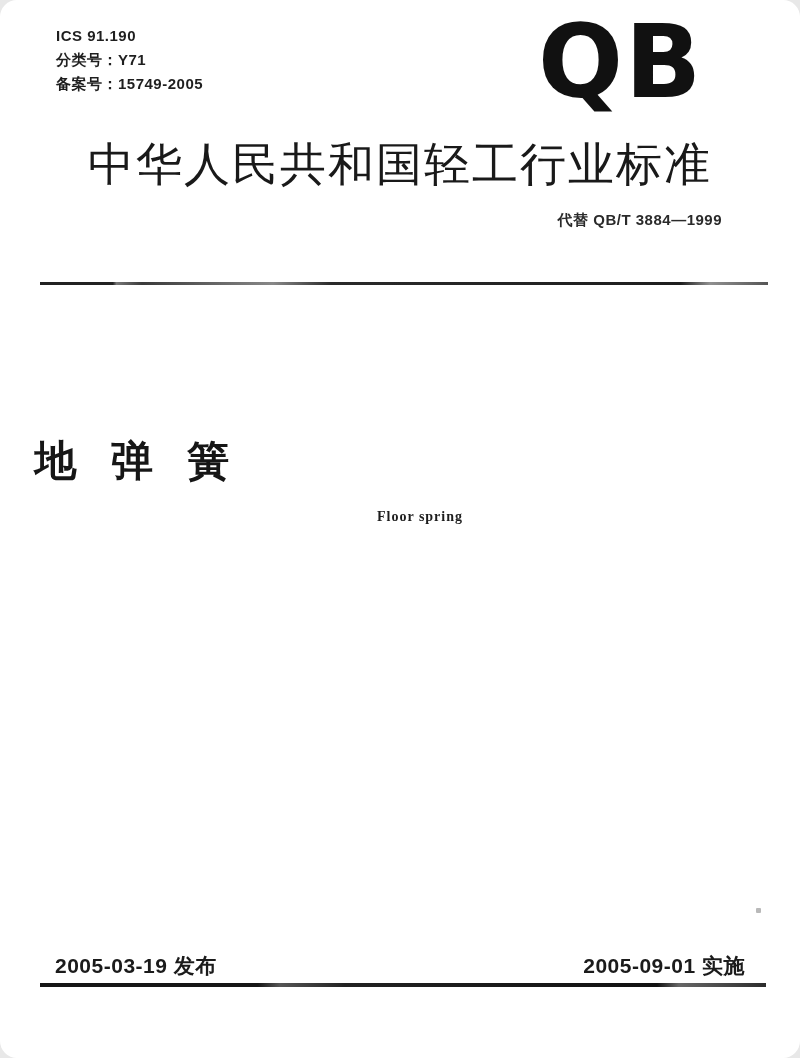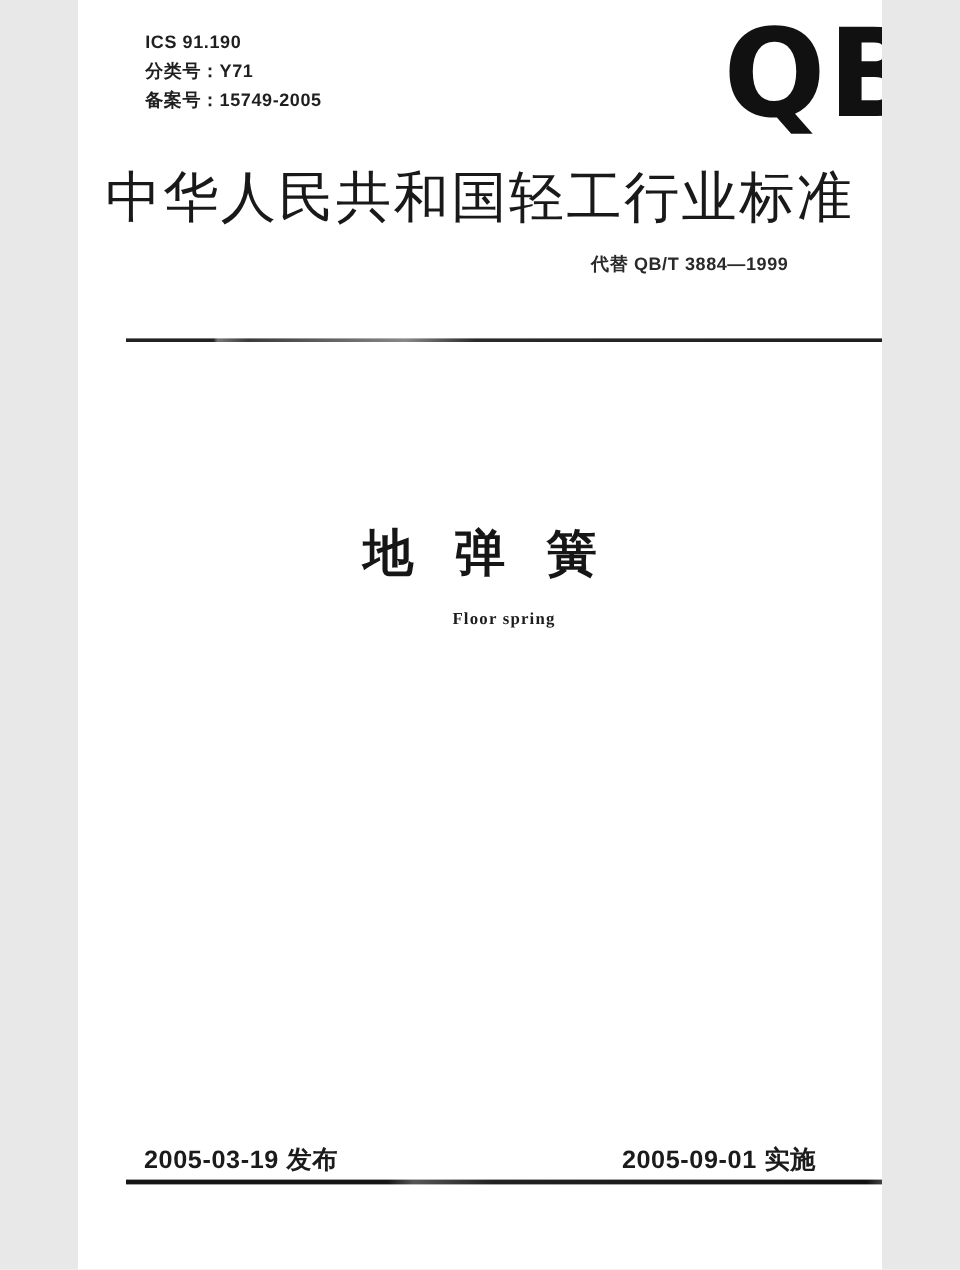--- a/index.html
+++ b/index.html
@@ -1,26 +1,27 @@
 <!DOCTYPE html>
 <html><head>
 <meta charset="utf-8">
 <style>
   * { margin: 0; padding: 0; box-sizing: border-box; }
   html, body { background: #e8e8e8; }
   body { font-family: "Liberation Sans", sans-serif; }
 
   .page {
     position: relative;
-    width: 670px;
+    width: 800px;
     height: 1058px;
     margin: 0 auto;
     background: #ffffff;
     color: #1b1b1b;
     overflow: hidden;
+    border-radius: 17px;
   }
 
   
   .meta {
     position: absolute;
     left: 56px;
     top: 24px;
     font-size: 15px;
     font-weight: bold;
     line-height: 24px;
@@ -107,21 +108,20 @@
       #222 0%, #222 10%, #777 10.5%, #3a3a3a 14%,
       #888 32%, #2a2a2a 40%, #1e1e1e 88%, #909090 92%, #555 100%);
   }
 
   
   .doc-title {
     position: absolute;
     left: 0;
     top: 433px;
     width: 100%;
-    text-align: center;
     font-size: 42px;
     font-weight: bold;
     color: #161616;
     letter-spacing: 0.82em;
     text-indent: 0.82em;
     white-space: nowrap;
   }
 
   
   .doc-title-en {

